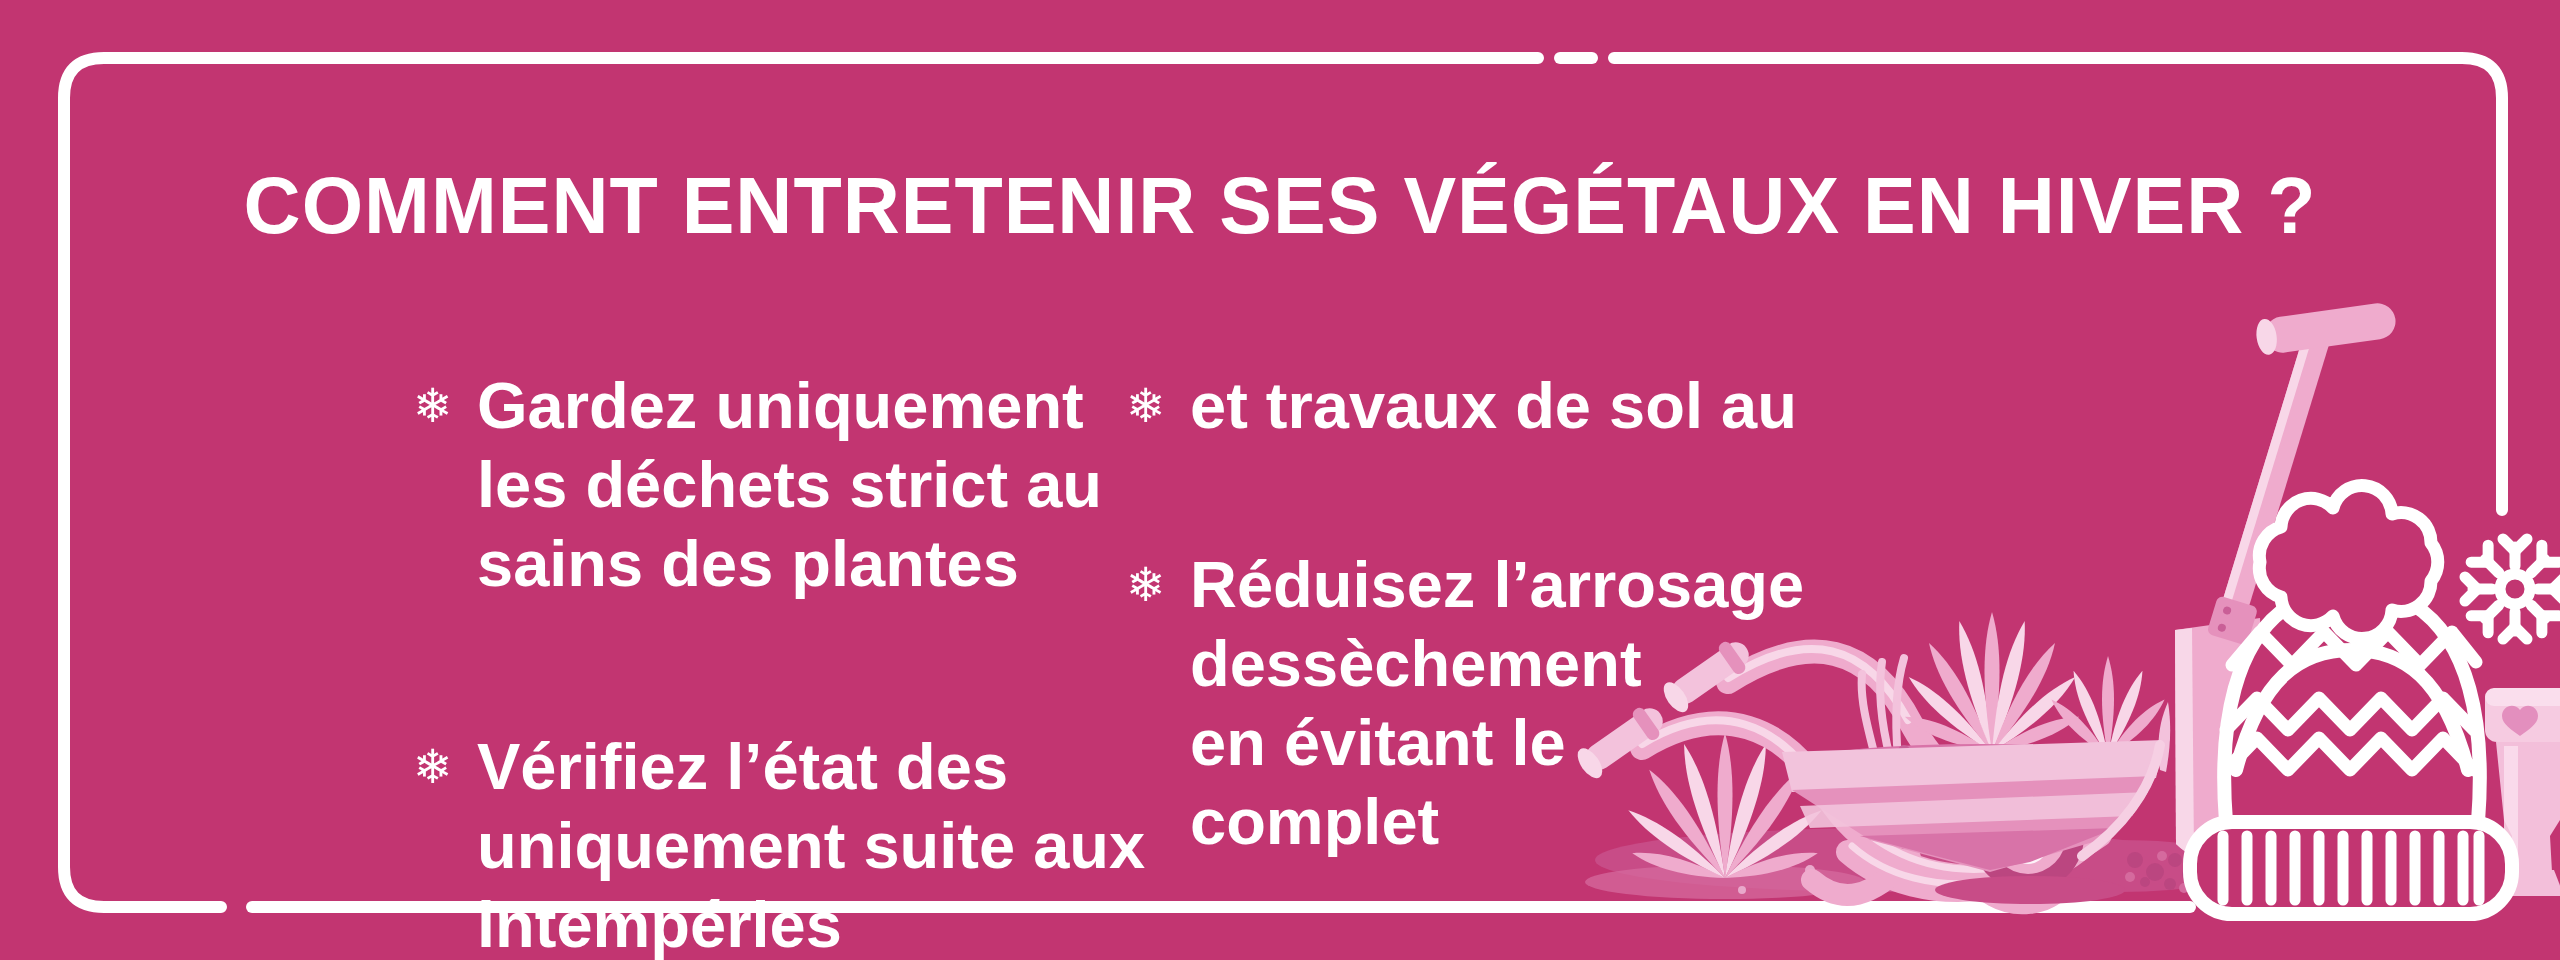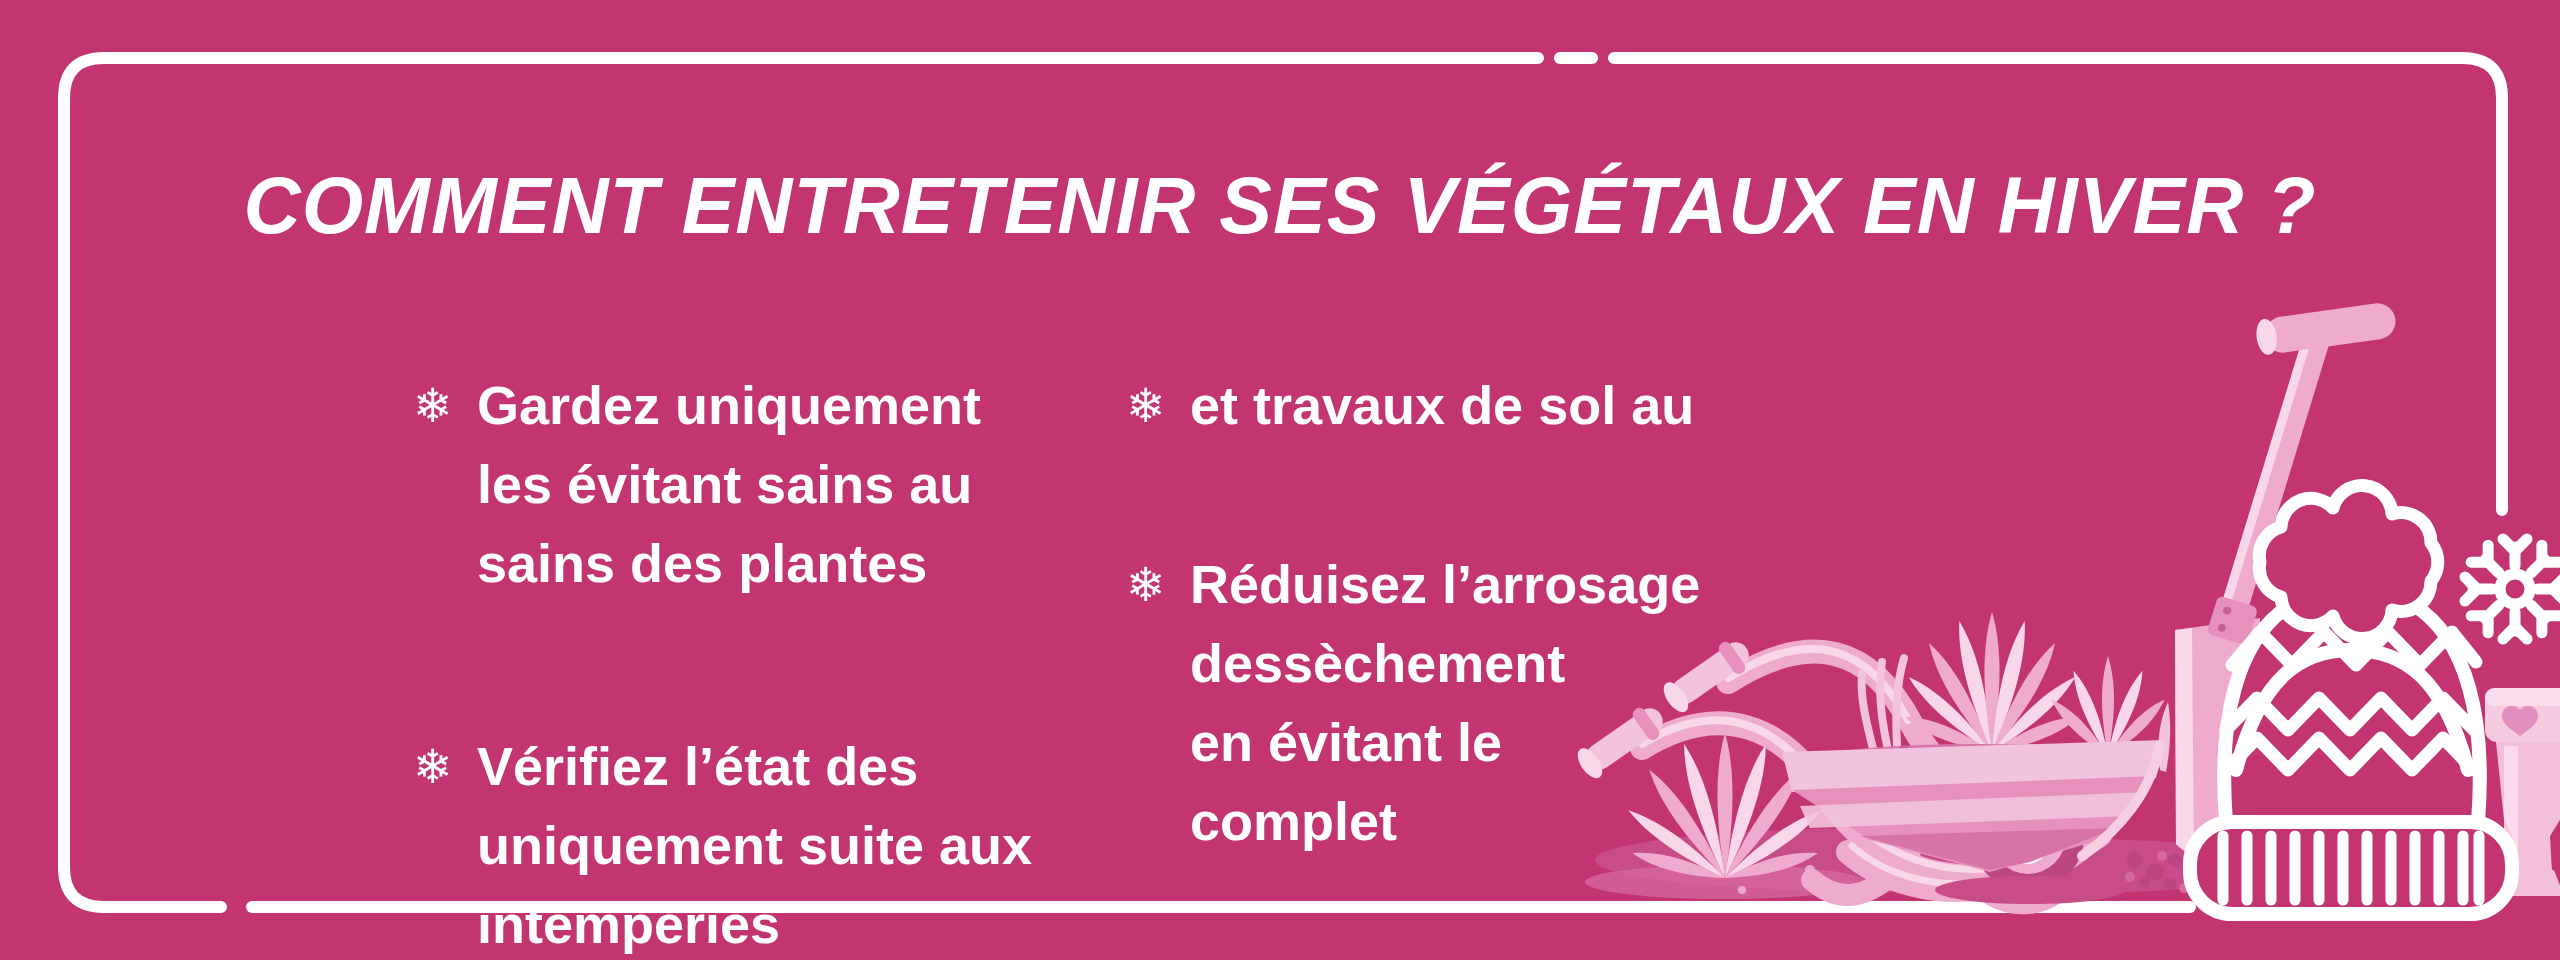--- a/index.html
+++ b/index.html
@@ -15,39 +15,38 @@
   .frame-svg{position:absolute;left:0;top:0;}
   .illus-svg{position:absolute;left:1560px;top:300px;}
   .title{
     position:absolute;left:0;right:0;top:160px;
     text-align:center;
     color:#FFFFFF;
     font-size:79px;
     font-weight:bold;
     letter-spacing:1px;
     white-space:nowrap;
-    font-style:italic;
   }
   .bullet-col{position:absolute;top:366px;}
   .col-left{left:413px;}
   .col-right{left:1126px;}
   .bullet{display:flex;align-items:flex-start;}
   .col-left .bullet + .bullet{margin-top:124px;}
   .col-right .bullet + .bullet{margin-top:100px;}
   .bullet-icon{
     flex:0 0 64px;
     width:64px;
     color:#FFFFFF;
     font-size:47px;
     line-height:79px;
     font-weight:normal;
   }
   .bullet-text{
     color:#FFFFFF;
-    font-size:54px;
+    font-size:65px;
     font-weight:bold;
     line-height:79px;
     white-space:nowrap;
   }
 </style>
 </head>
 <body>
 
 <div class="stage">
 
@@ -60,21 +59,21 @@
     </g>
   </svg>
 
   <div class="title">COMMENT ENTRETENIR SES VÉGÉTAUX EN HIVER ?</div>
 
   <div class="bullet-col col-left">
     <div class="bullet">
       <span class="bullet-icon">❄</span>
       <div class="bullet-text">
         <div>Gardez uniquement</div>
-        <div>les évitant sains au</div>
+        <div>les déchets strict au</div>
         <div>sains des plantes</div>
       </div>
     </div>
     <div class="bullet">
       <span class="bullet-icon">❄</span>
       <div class="bullet-text">
         <div>Vérifiez l’état des</div>
         <div>uniquement suite aux</div>
         <div>intempéries</div>
       </div>

